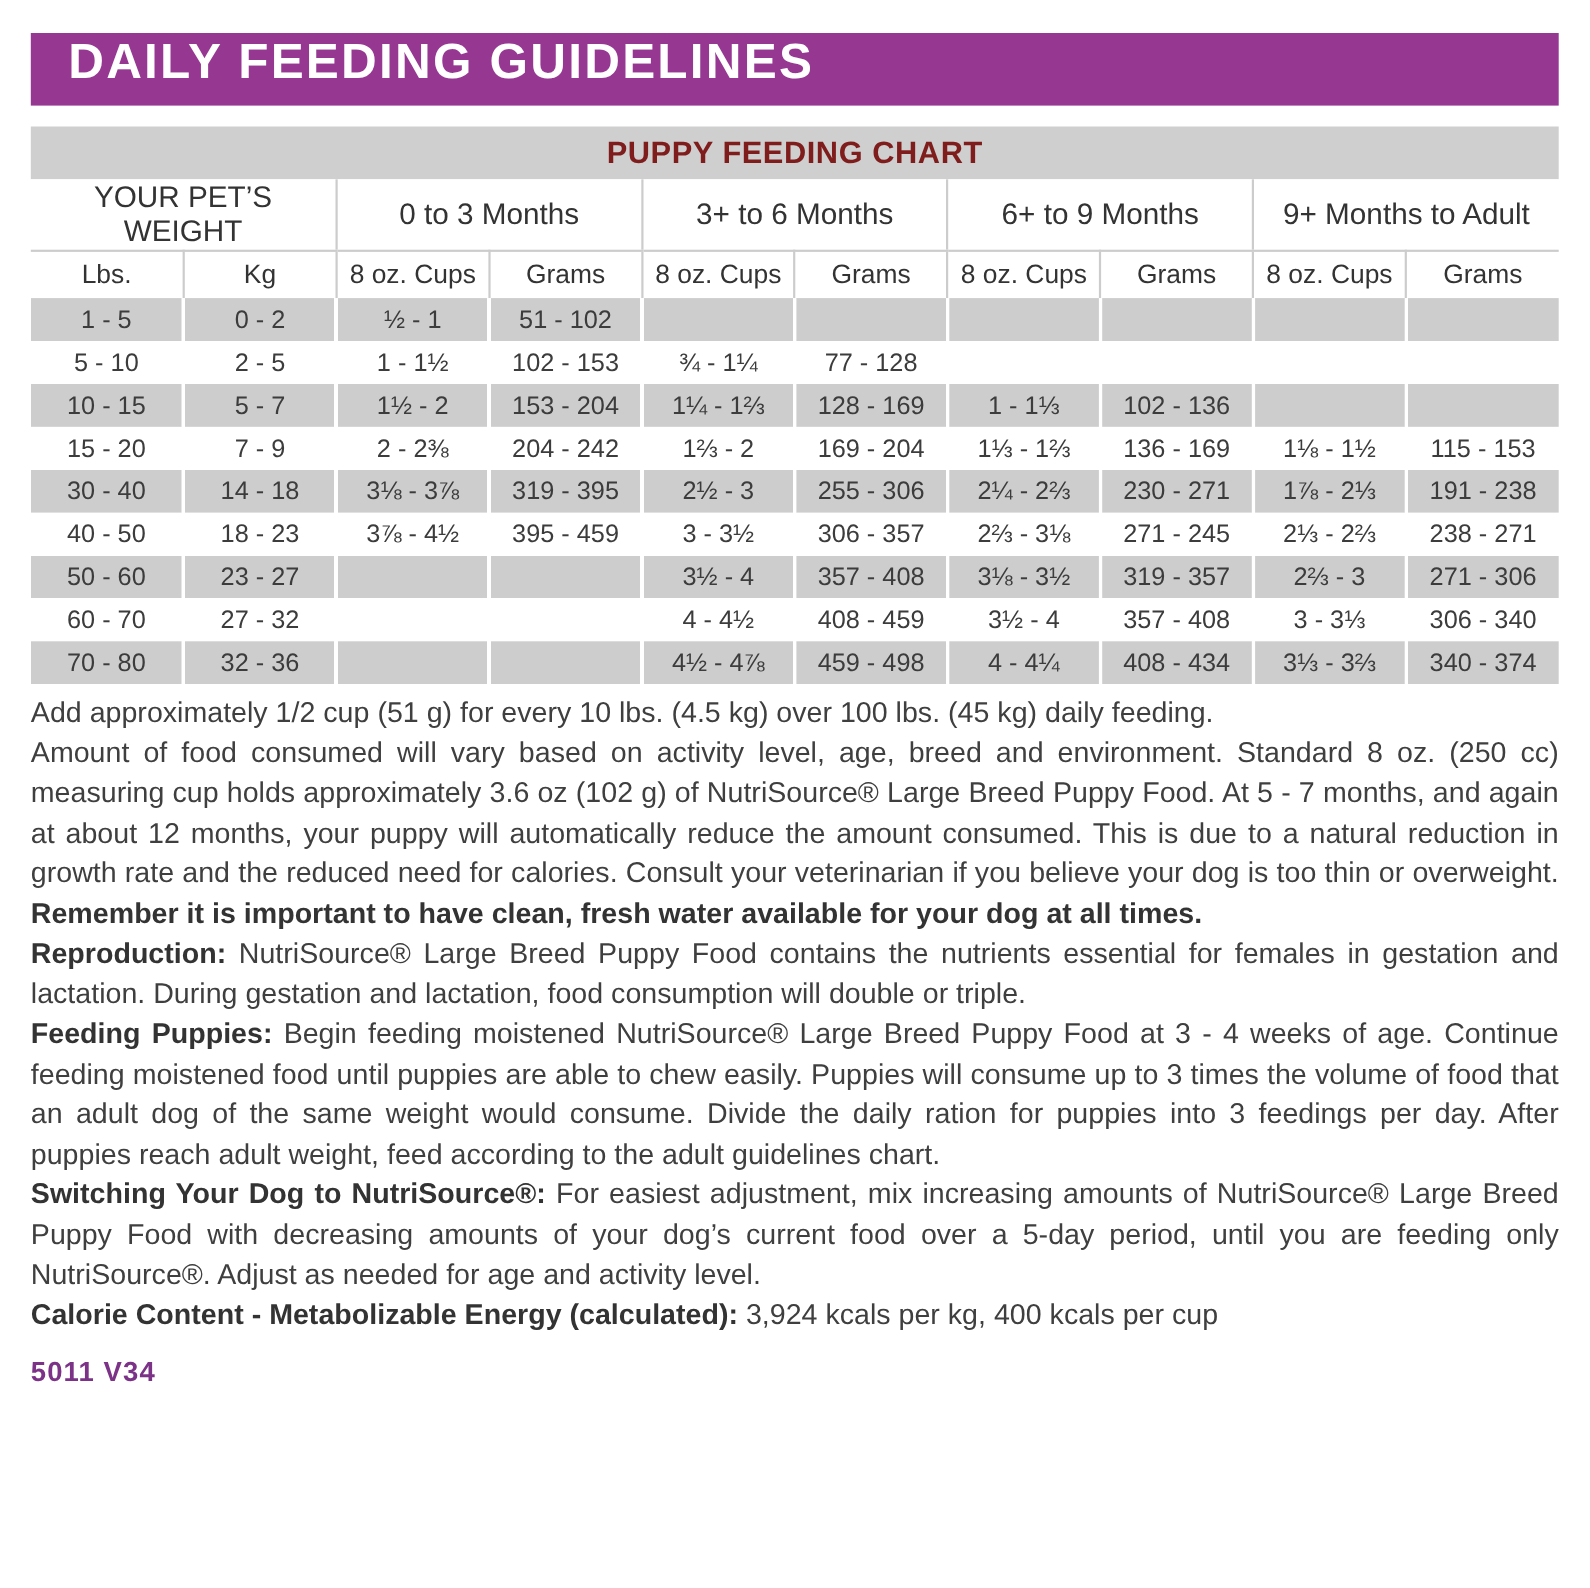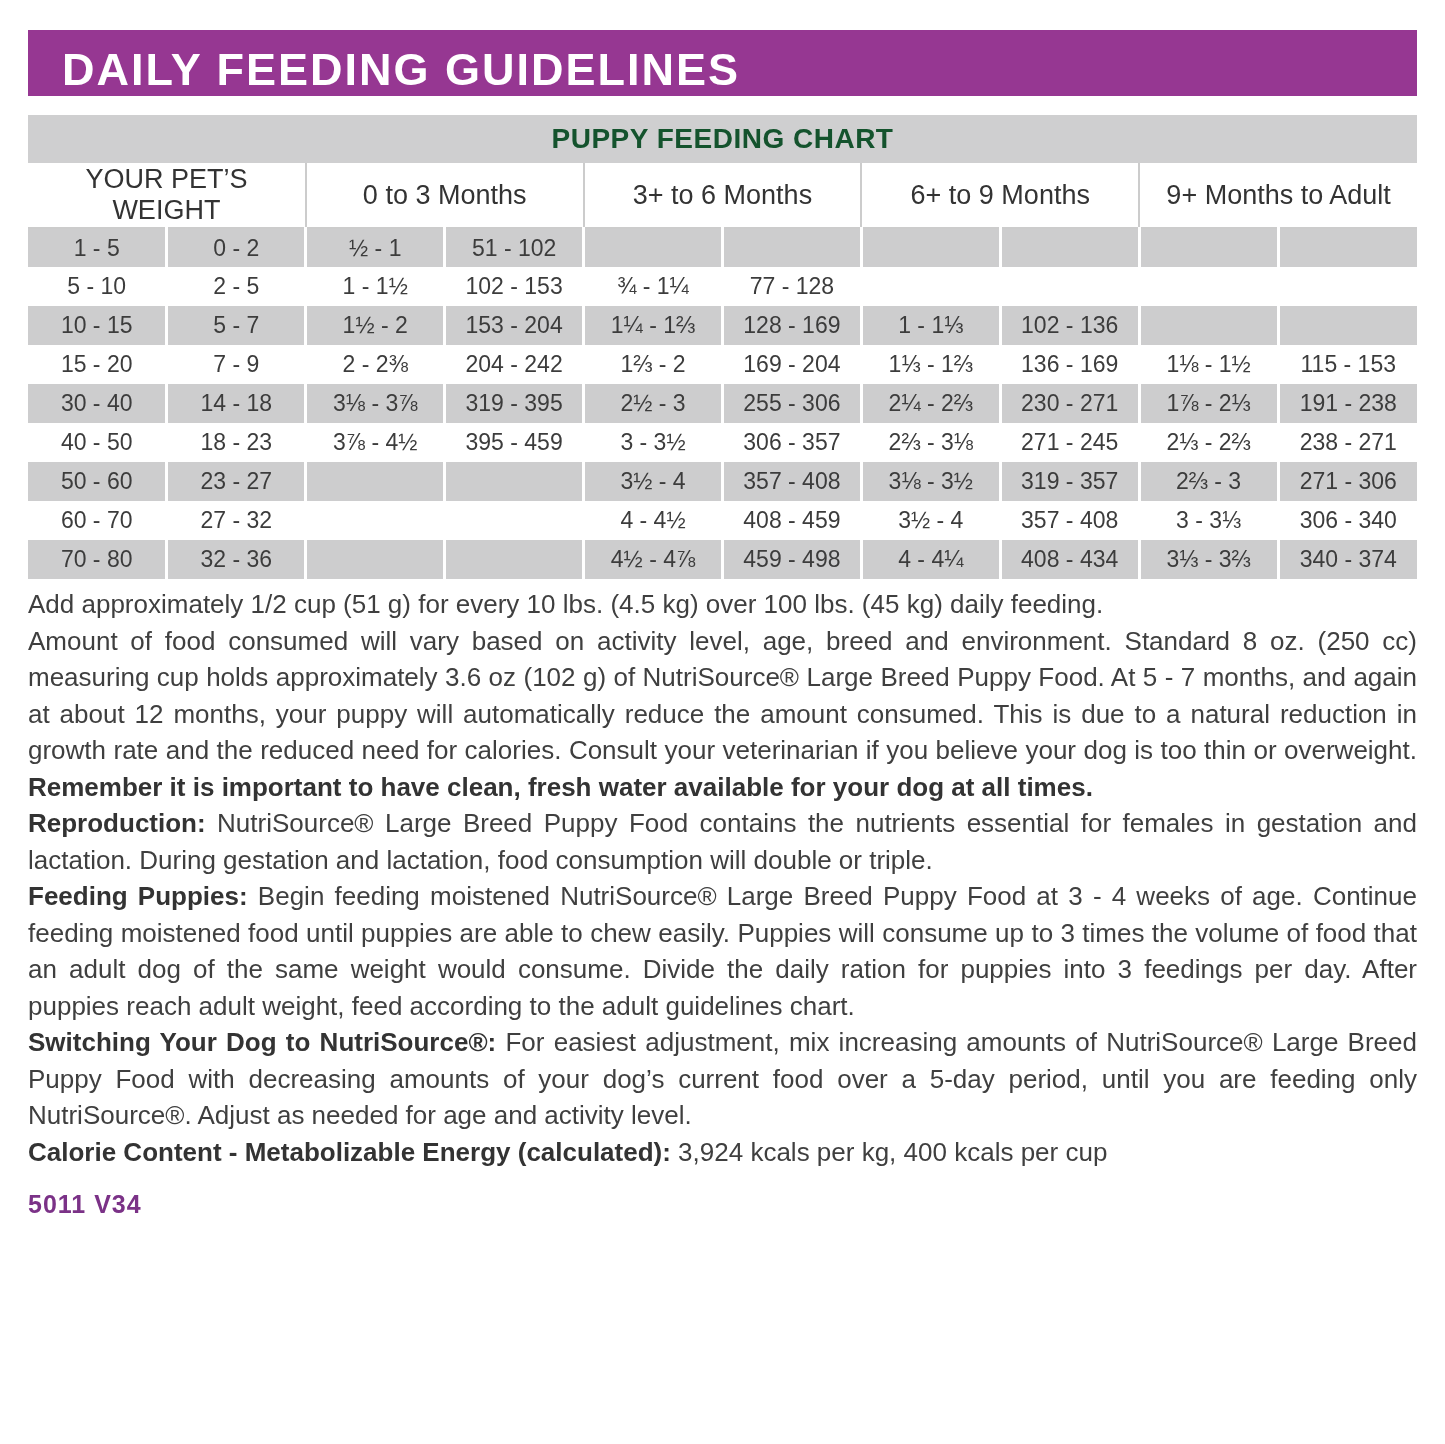--- a/index.html
+++ b/index.html
@@ -17,41 +17,41 @@
     overflow: hidden;
     background: #ffffff;
     font-family: "Liberation Sans", sans-serif;
     color: var(--ink);
     padding: 30px 28px 0 28px;
   }
   .banner {
     background: var(--purple);
     height: 66px;
     display: flex;
-    align-items: flex-end;
+    align-items: flex-start;
     padding-left: 34px;
     margin-bottom: 19px;
   }
   .banner h1 {
     margin: 0;
     color: #ffffff;
     font-size: 45px;
     font-weight: bold;
     letter-spacing: 2px;
     white-space: nowrap;
   }
   .chart-title-bar {
     background: var(--bar-gray);
     height: 48px;
     display: flex;
     align-items: center;
     justify-content: center;
     font-size: 28px;
     font-weight: bold;
-    color: #14532d;
+    color: #7f1d1d;
     letter-spacing: 0.5px;
   }
   table.feeding {
     width: 100%;
     border-collapse: collapse;
     table-layout: fixed;
   }
   table.feeding col { width: 10%; }
   thead tr.groups th {
     height: 64px;
@@ -128,20 +128,32 @@
       <col>
   </colgroup>
   <thead>
     <tr class="groups">
       <th colspan="2">YOUR PET’S WEIGHT</th>
       <th colspan="2">0 to 3 Months</th>
       <th colspan="2">3+ to 6 Months</th>
       <th colspan="2">6+ to 9 Months</th>
       <th colspan="2">9+ Months to Adult</th>
     </tr>
+    <tr class="subs">
+      <th>Lbs.</th>
+      <th>Kg</th>
+      <th>8 oz. Cups</th>
+      <th>Grams</th>
+      <th>8 oz. Cups</th>
+      <th>Grams</th>
+      <th>8 oz. Cups</th>
+      <th>Grams</th>
+      <th>8 oz. Cups</th>
+      <th>Grams</th>
+    </tr>
   </thead>
   <tbody>
       <tr>
         <td>1 - 5</td>
         <td>0 - 2</td>
         <td>½ - 1</td>
         <td>51 - 102</td>
         <td></td>
         <td></td>
         <td></td>

